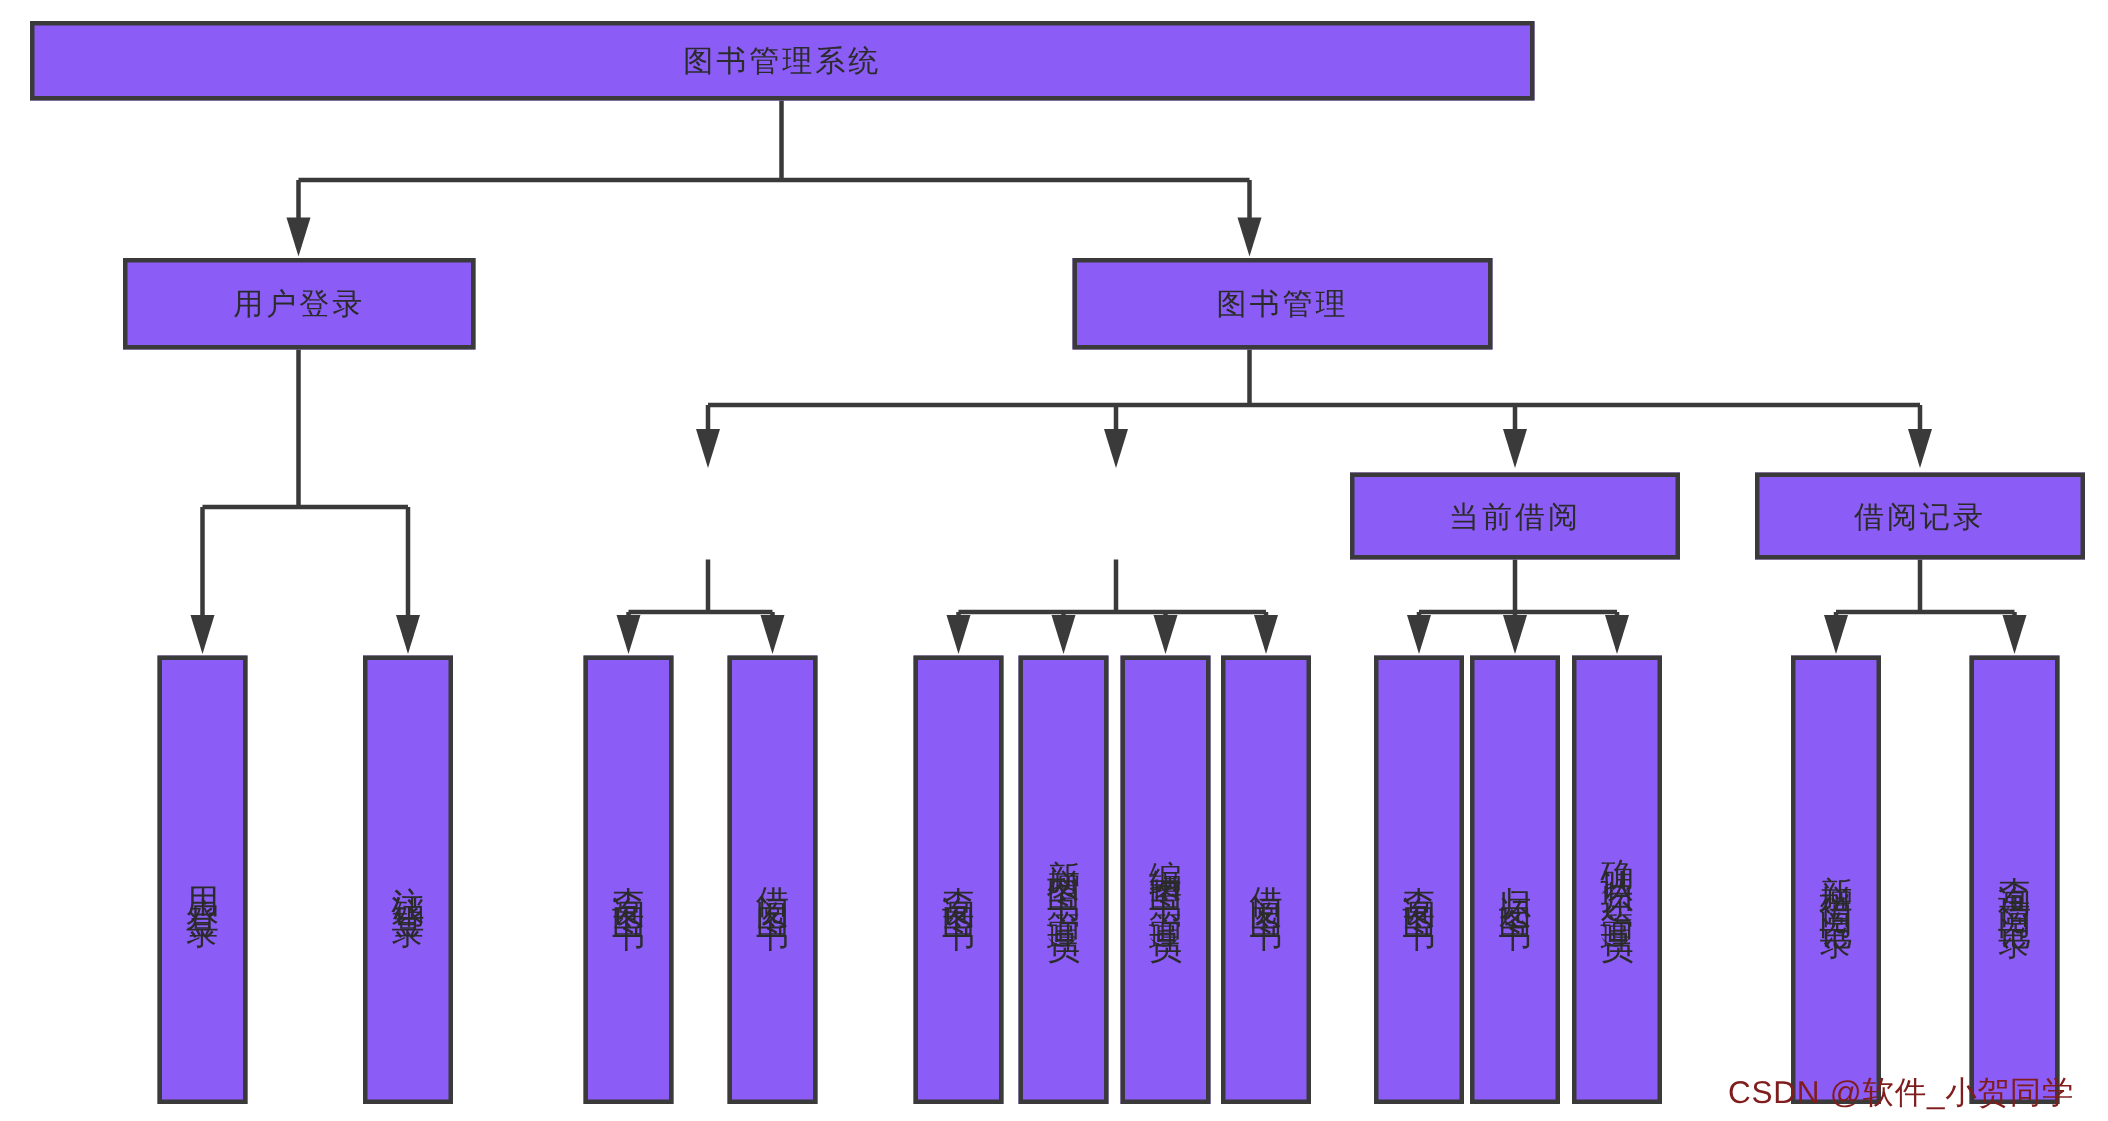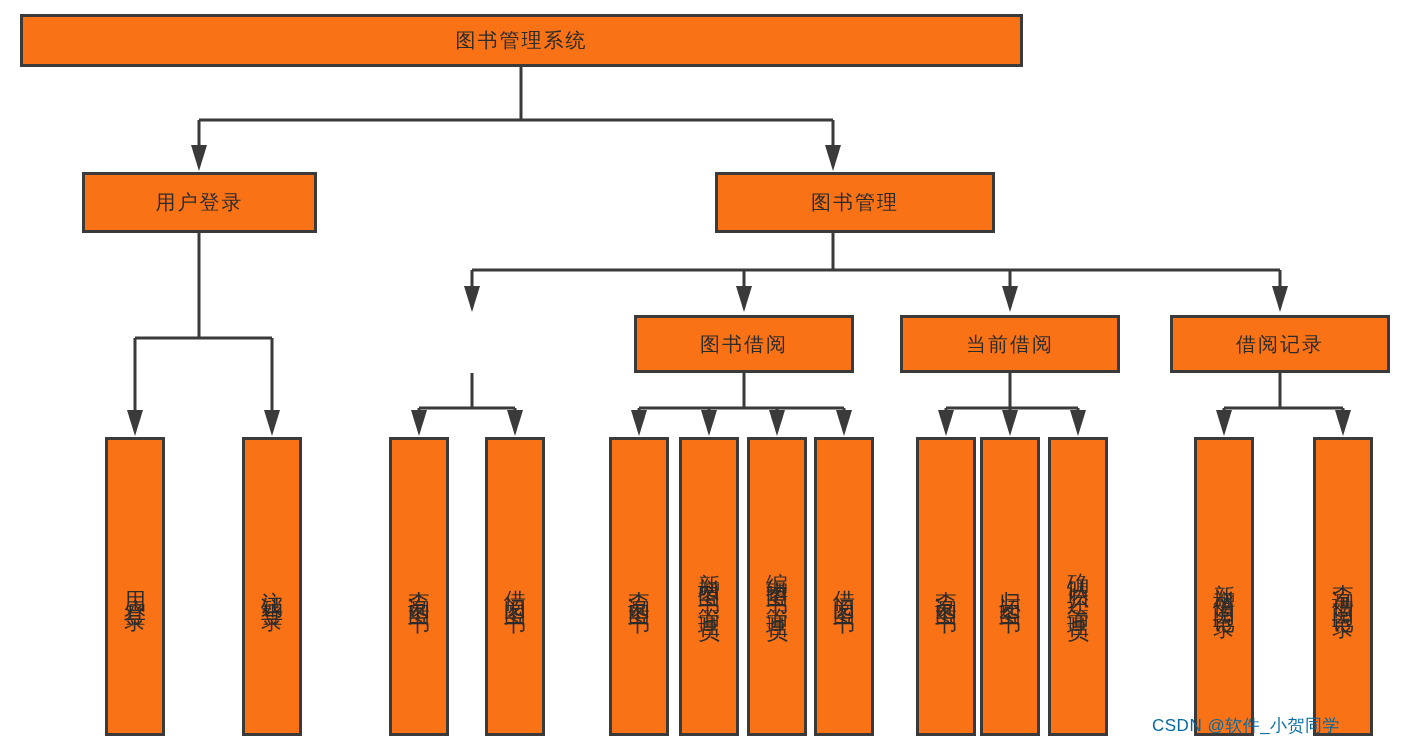--- a/index.html
+++ b/index.html
@@ -18,21 +18,21 @@
   svg.connectors {
     position: absolute;
     left: 0;
     top: 0;
     z-index: 1;
   }
   .node {
     position: absolute;
     box-sizing: border-box;
     border: 3px solid #3a3a3a;
-    background: #f97316;
+    background: #8b5cf6;
     display: flex;
     align-items: center;
     justify-content: center;
     color: #2b2b2b;
     z-index: 2;
   }
   .node.h {
     font-size: 20px;
     letter-spacing: 2px;
     white-space: nowrap;
@@ -42,22 +42,22 @@
     text-orientation: mixed;
     font-size: 22px;
     letter-spacing: 7px;
     line-height: 1;
   }
   .watermark {
     position: absolute;
     z-index: 5;
     left: 1152px;
     top: 714px;
-    font-size: 17px;
-    color: #0369a1;
+    font-size: 21px;
+    color: #7f1d1d;
     white-space: nowrap;
     letter-spacing: 0.5px;
   }
 </style>
 </head>
 <body>
 
 <div class="canvas">
 
   <svg class="connectors" width="1405" height="747" viewBox="0 0 1405 747" fill="none" stroke="#3a3a3a" stroke-width="3">
@@ -94,21 +94,20 @@
     <path d="M1280,373 V408 M1224,408 H1343 M1224,408 V412 M1343,408 V412"></path>
     <polygon points="1216,410 1232,410 1224,436" fill="#3a3a3a" stroke="none"></polygon>
     <polygon points="1335,410 1351,410 1343,436" fill="#3a3a3a" stroke="none"></polygon>
   </svg>
 
   <div class="node h" style="left:20px; top:14px; width:1003px; height:53px;">图书管理系统</div>
 
   <div class="node h" style="left:82px; top:172px; width:235px; height:61px;">用户登录</div>
   <div class="node h" style="left:715px; top:172px; width:280px; height:61px;">图书管理</div>
 
-  <div class="node h" style="left:634px; top:315px; width:220px; height:58px;">图书借阅</div>
   <div class="node h" style="left:1170px; top:315px; width:220px; height:58px;">借阅记录</div>
   <div class="node h" style="left:900px; top:315px; width:220px; height:58px;">当前借阅</div>
 
   <div class="node v" style="left:105px; top:437px; width:60px; height:299px;">用户登录</div>
   <div class="node v" style="left:242px; top:437px; width:60px; height:299px;">注销登录</div>
 
   <div class="node v" style="left:389px; top:437px; width:60px; height:299px;">查询图书</div>
   <div class="node v" style="left:485px; top:437px; width:60px; height:299px;">借阅图书</div>
 
   <div class="node v" style="left:609px; top:437px; width:60px; height:299px;">查询图书</div>

